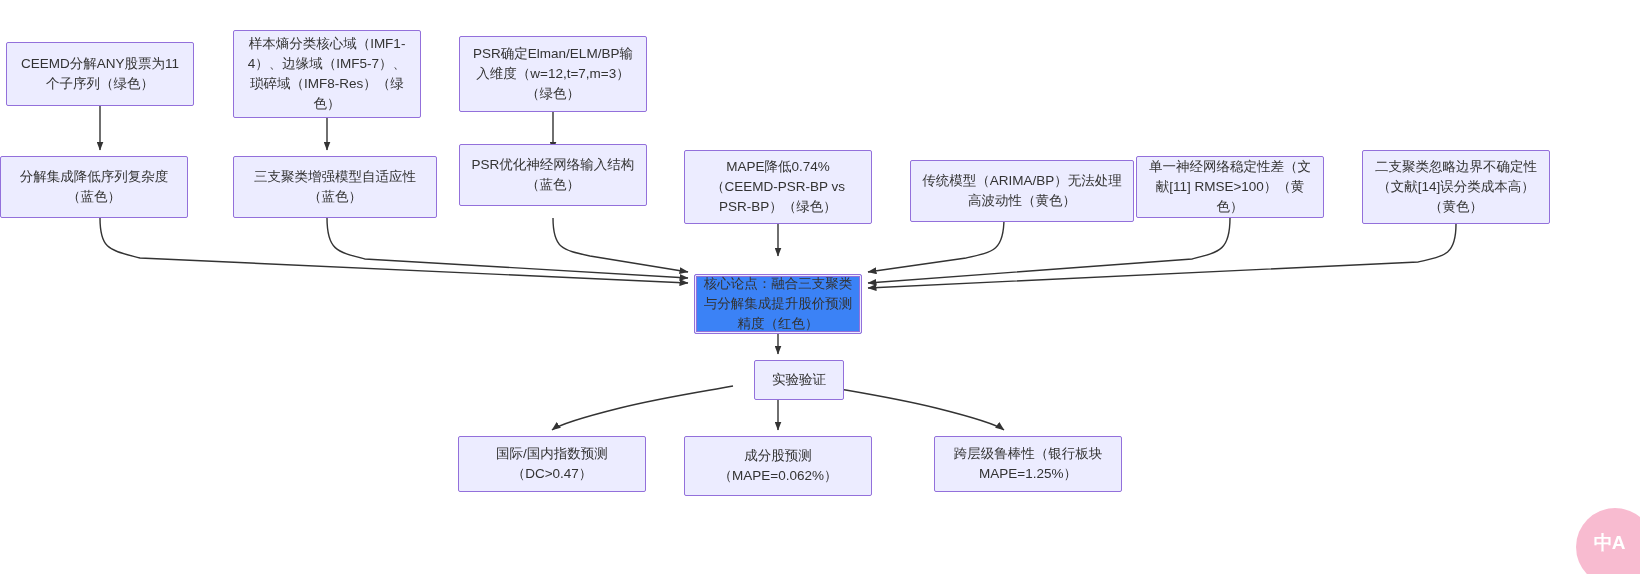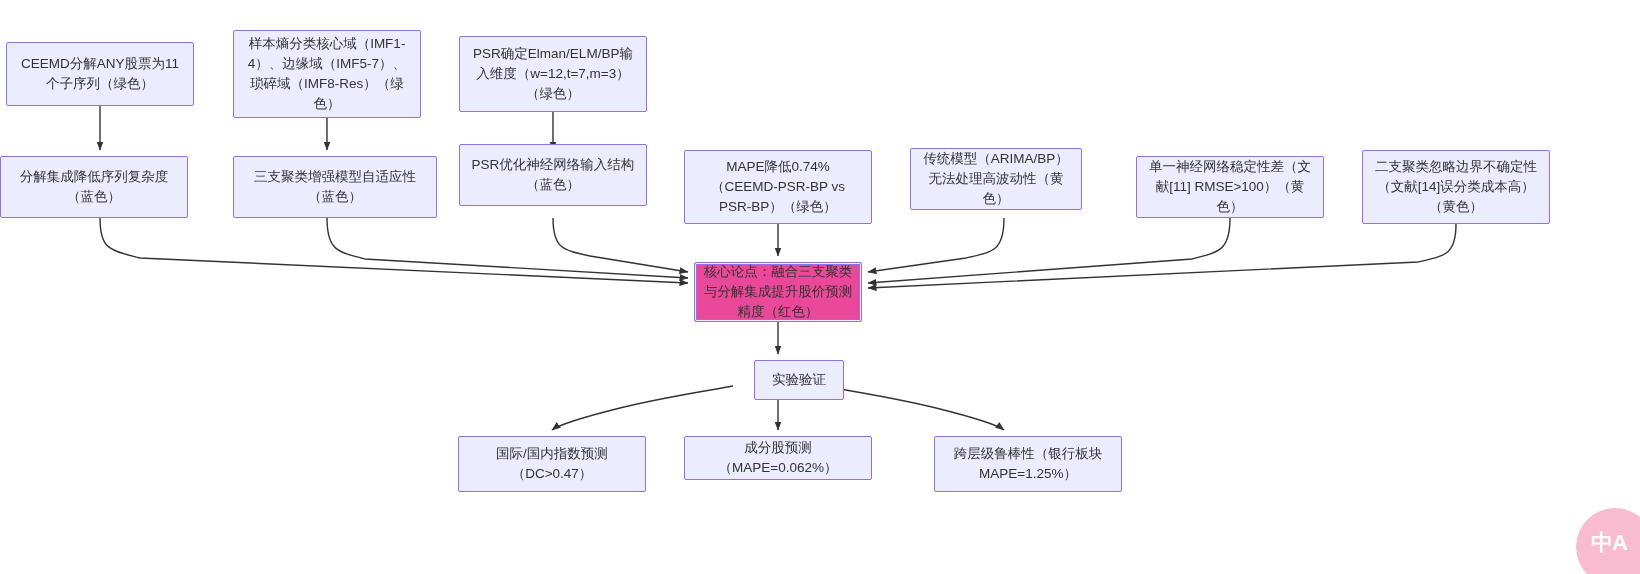--- a/index.html
+++ b/index.html
@@ -41,39 +41,40 @@
     padding: 4px 8px;
     z-index: 2;
   }
   .node .label {
     display: block;
     width: 100%;
   }
   .node.core {
     border-width: 1px;
     box-shadow: 0 0 0 1px #ECECFF inset, 0 0 0 2px #9370DB inset;
-    background: #ec4899;
+    background: #3b82f6;
+    margin-top: 12px;
   }
   .watermark {
     position: absolute;
     right: -14px;
     bottom: -12px;
     width: 78px;
     height: 78px;
     border-radius: 50%;
     background: #F7A8C4;
     opacity: 0.78;
     display: flex;
     align-items: center;
     justify-content: center;
     z-index: 5;
   }
   .watermark .wm-text {
     color: #ffffff;
-    font-size: 22px;
+    font-size: 19px;
     font-weight: bold;
     line-height: 0.95;
     letter-spacing: -1px;
     transform: translate(-6px, -4px);
     text-align: right;
   }
 </style>
 </head>
 <body>
 
@@ -118,39 +119,39 @@
       </div>
       <div class="node" style="left: 233px; top: 156px; width: 204px; height: 62px;">
         <span class="label">三支聚类增强模型自适应性（蓝色）</span>
       </div>
       <div class="node" style="left: 459px; top: 144px; width: 188px; height: 62px;">
         <span class="label">PSR优化神经网络输入结构（蓝色）</span>
       </div>
       <div class="node" style="left: 684px; top: 150px; width: 188px; height: 74px;">
         <span class="label">MAPE降低0.74%（CEEMD-PSR-BP vs PSR-BP）（绿色）</span>
       </div>
-      <div class="node" style="left: 910px; top: 148px; width: 172px; height: 62px;">
+      <div class="node" style="left: 910px; top: 160px; width: 224px; height: 62px;">
         <span class="label">传统模型（ARIMA/BP）无法处理高波动性（黄色）</span>
       </div>
       <div class="node" style="left: 1136px; top: 156px; width: 188px; height: 62px; text-align: center;">
         <span class="label">单一神经网络稳定性差（文献[11] RMSE&gt;100）（黄色）</span>
       </div>
       <div class="node" style="left: 1362px; top: 150px; width: 188px; height: 74px;">
         <span class="label">二支聚类忽略边界不确定性（文献[14]误分类成本高）（黄色）</span>
       </div>
       <div class="node core" style="left: 694px; top: 262px; width: 168px; height: 60px;">
         <span class="label">核心论点：融合三支聚类与分解集成提升股价预测精度（红色）</span>
       </div>
       <div class="node" style="left: 754px; top: 360px; width: 90px; height: 40px;">
         <span class="label">实验验证</span>
       </div>
       <div class="node" style="left: 458px; top: 436px; width: 188px; height: 56px;">
         <span class="label">国际/国内指数预测（DC&gt;0.47）</span>
       </div>
-      <div class="node" style="left: 684px; top: 436px; width: 188px; height: 44px;">
+      <div class="node" style="left: 684px; top: 436px; width: 188px; height: 60px;">
         <span class="label">成分股预测（MAPE=0.062%）</span>
       </div>
       <div class="node" style="left: 934px; top: 436px; width: 188px; height: 56px;">
         <span class="label">跨层级鲁棒性（银行板块MAPE=1.25%）</span>
       </div>
     </div>
 
   <div class="watermark">
     <span class="wm-text">中A</span>
   </div>

